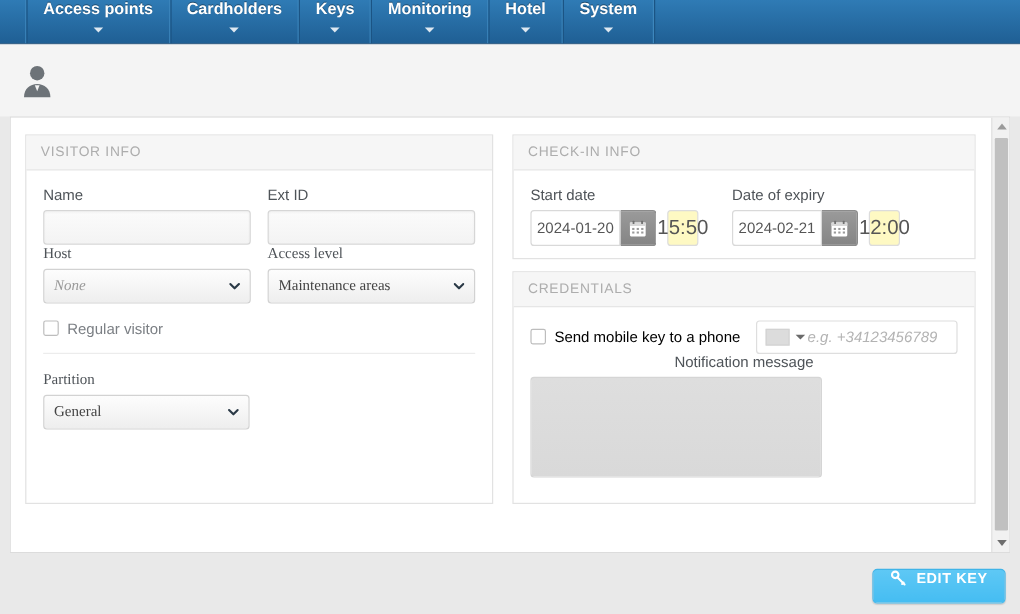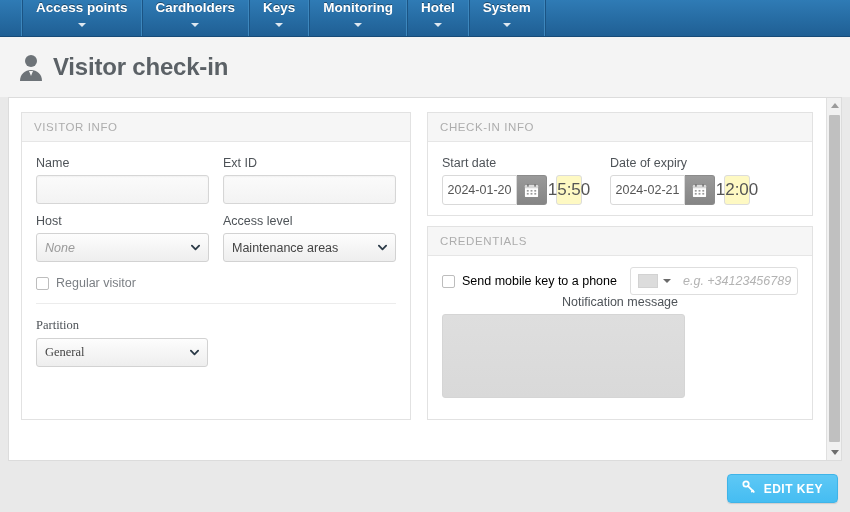--- a/index.html
+++ b/index.html
@@ -108,21 +108,21 @@
   .sel-caret {
     position: absolute; right: 8px; top: 50%;
     width: 9px; height: 9px; margin-top: -5px;
     color: #2b3a47;
   }
   .sel-caret svg { display:block; }
 
   .row2 { display: flex; gap: 14px; }
   .col { flex: 1; min-width: 0; }
 
-  .chk-row { display: flex; align-items: center; gap: 7px; margin-top: 14px; }
+  .chk-row { display: flex; align-items: flex-start; gap: 7px; margin-top: 14px; }
   .chk-box {
     width: 13px; height: 13px;
     border: 1px solid #bdbdbd; border-radius: 2px;
     background: #fff; cursor: pointer; flex: none;
   }
   .chk-label { font-size: 12.5px; color: #7b7f84; cursor: pointer; }
 
   .divider {
     height: 1px; background: #ececec;
     margin: 13px 0 0 0;
@@ -167,21 +167,21 @@
     background: #dcdcdc; border: 1px solid #d2d2d2;
     flex: none;
   }
   .flag-caret {
     width: 0; height: 0; margin-left: 5px; flex: none;
     border-left: 4px solid transparent;
     border-right: 4px solid transparent;
     border-top: 4px solid #6a6a6a;
   }
   .phone-ph {
-    margin-left: 12px;
+    margin-left: 2px;
     font-size: 12.5px; font-style: italic; color: #b3b3b3;
   }
   .notif-label { font-size: 12.5px; color: #4e5358; margin-top: 7px; display:block;text-align:center; }
   .notif-area {
     margin-top: 5px;
     width: 243px; height: 84px;
     border: 1px solid #d5d5d5; border-radius: 3px;
     background: linear-gradient(#dedede, #d9d9d9);
     resize: none;
     font-family: "Liberation Sans", sans-serif;
@@ -214,21 +214,21 @@
     background: #c0c0c0; border-radius: 1px;
     cursor: grab;
   }
 
   
   .edit-key-btn {
     position: absolute; right: 12px; top: 474px;
     height: 29px; padding: 0 14px;
     background: linear-gradient(#5ec8f5, #45bdf2);
     border: 1px solid #3fb4e8; border-radius: 4px;
-    display: flex; align-items: center; gap: 8px;
+    display: flex; gap: 8px;
     color: #fff; font-size: 12px; font-weight: bold;
     letter-spacing: .5px;
     cursor: pointer;
     box-shadow: 0 1px 1px rgba(0,0,0,.12);
   }
 </style>
 </head>
 <body>
 
 <div class="navbar">
@@ -263,21 +263,20 @@
 </div>
 
 <div class="page-head">
   <span class="title-icon">
     <svg width="26" height="30" viewBox="0 0 26 30">
       <circle cx="13" cy="9" r="6" fill="#6d7378"></circle>
       <path d="M2 29c0-7 5-11 11-11s11 4 11 11z" fill="#6d7378"></path>
       <path d="M11 19h4l-2 5z" fill="#f4f4f4"></path>
     </svg>
   </span>
-  <span class="page-title">Visitor check-in</span>
 </div>
 
 <div class="content-card">
 
   <div class="panel" style="left:12px; top:14px; width:390px; height:308px;">
     <div class="panel-head">
       <span>VISITOR INFO</span>
     </div>
     <div class="panel-body">
 
@@ -285,21 +284,21 @@
         <div class="col">
           <label class="field-label">Name</label>
           <input class="txt-input" type="text" placeholder="" style="">
         </div>
         <div class="col">
           <label class="field-label">Ext ID</label>
           <input class="txt-input" type="text" placeholder="" style="">
         </div>
       </div>
 
-      <div class="row2" style="margin-top:10px;">
+      <div class="row2" style="margin-top:0;font-family:Liberation Serif, serif;">
         <div class="col">
           <label class="field-label">Host</label>
           <div class="sel-box placeholder">
             <span>None</span>
             <span class="sel-caret">
               <svg width="9" height="9" viewBox="0 0 10 10">
                   <path d="M1 3l4 4 4-4" stroke="#2b3a47" stroke-width="2" fill="none" stroke-linecap="round" stroke-linejoin="round"></path>
                 </svg>
             </span>
           </div>

